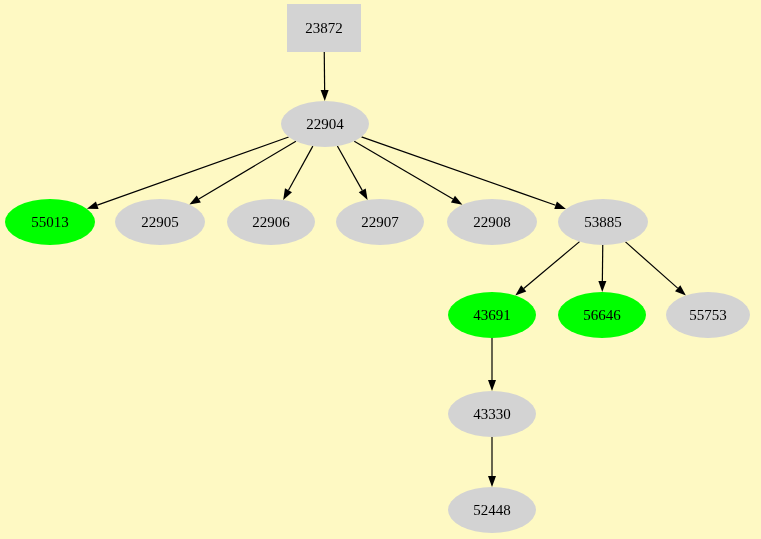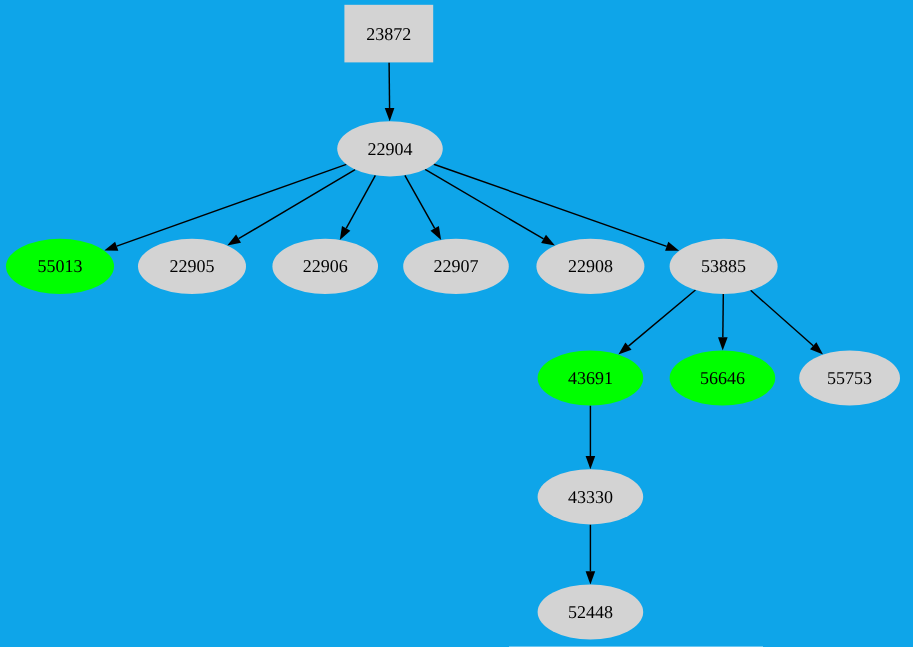--- a/index.html
+++ b/index.html
@@ -4,21 +4,21 @@
 <style>
   html, body {
     margin: 0;
     padding: 0;
     background: #ffffff;
   }
   #canvas-wrap {
     position: relative;
     width: 761px;
     height: 539px;
-    background: #0ea5e9;
+    background: #fef9c3;
     overflow: hidden;
   }
   svg text {
     font-family: "Liberation Serif", "DejaVu Serif", serif;
     font-size: 15px;
     fill: #000000;
     text-anchor: middle;
   }
 </style>
 </head>

